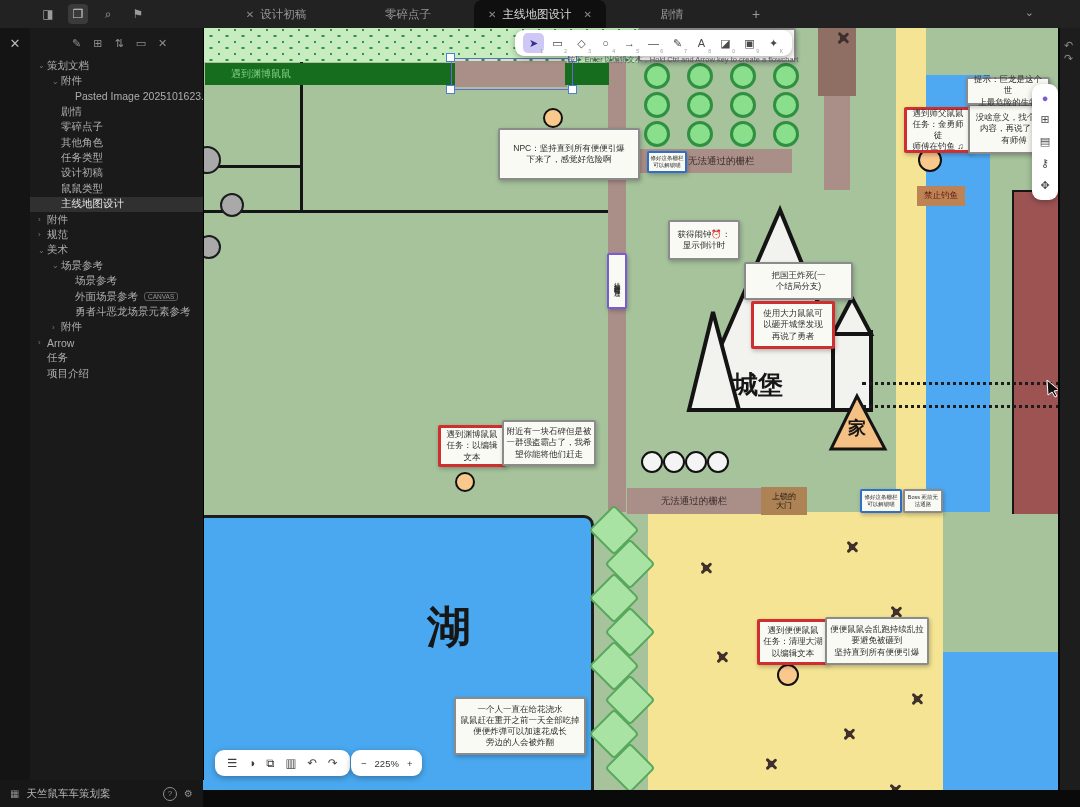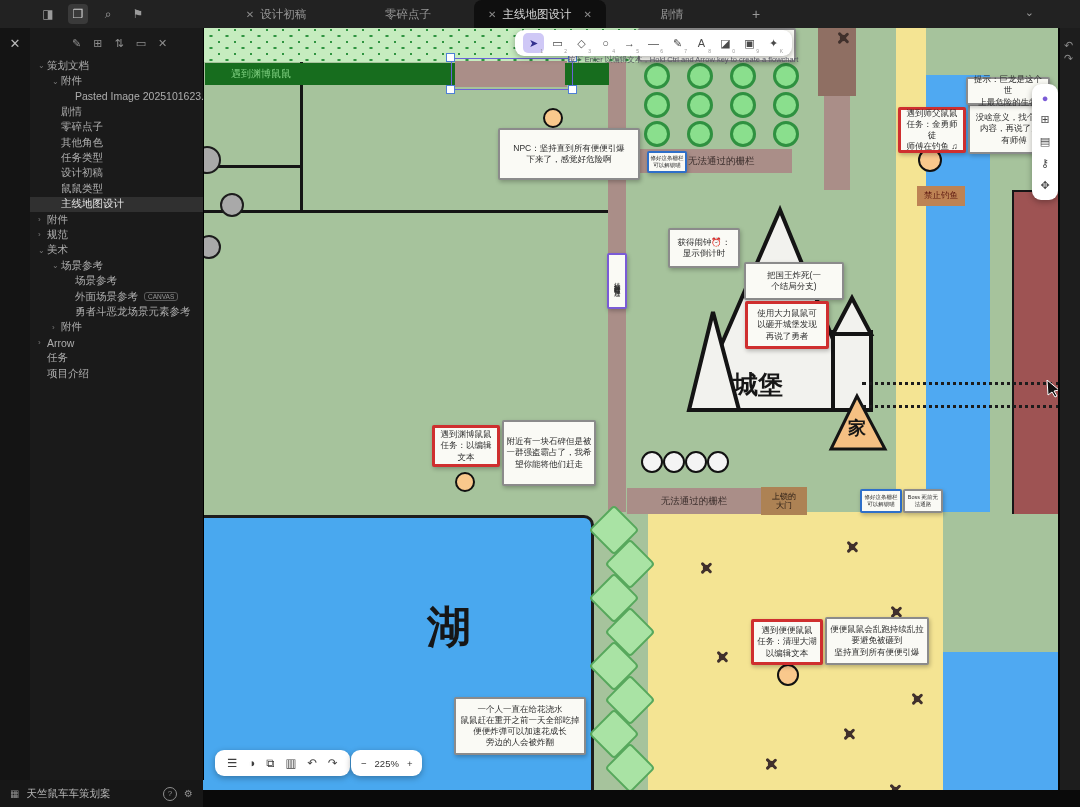--- a/index.html
+++ b/index.html
@@ -55,21 +55,21 @@
   .ring{position:absolute;width:26px;height:26px;box-sizing:border-box;border:3.5px solid #2f9140;background:#8adf8d;border-radius:50%;z-index:2;}
   .rock{position:absolute;box-sizing:border-box;border:2.5px solid #1c1c1c;background:#a9a9a9;border-radius:50%;z-index:2;}
   .wdot{position:absolute;width:22px;height:22px;box-sizing:border-box;border:2.5px solid #111;background:#f4f4f4;border-radius:50%;z-index:2;}
   .npc{position:absolute;box-sizing:border-box;border:2.5px solid #111;background:#f9c88c;border-radius:50%;z-index:2;}
   .bush{position:absolute;width:32px;height:32px;background:#a9e3a4;border:2px solid #57a85c;transform:rotate(45deg);border-radius:4px;z-index:1;}
   .spider{position:absolute;width:14px;height:14px;z-index:2;background:radial-gradient(circle at 50% 50%,#40302c 3px,transparent 3.6px);}
   .spider::before,.spider::after{content:"";position:absolute;left:6px;top:0;width:2.5px;height:14px;background:#40302c;border-radius:2px;}
   .spider::before{transform:rotate(45deg);} .spider::after{transform:rotate(-45deg);}
 
   .note{position:absolute;background:#fafaf5;border:2px solid #8b8b8b;border-radius:2px;box-shadow:1px 2px 4px rgba(0,0,0,.25);color:#2e2e2e;display:flex;align-items:center;justify-content:center;text-align:center;font-size:8.5px;line-height:1.3;white-space:pre-line;z-index:5;padding:2px;box-sizing:border-box;}
-  .note.r{border-color:#cf2f2f;border-width:3px;}
+  .note.r{border-color:#cf2f2f;border-width:3px;margin-left:6px;}
   .note.b{border-color:#2e6fc9;font-size:5.5px;line-height:1.25;padding:1px;}
   .note.p{border-color:#7a5bd6;writing-mode:vertical-rl;font-size:6.5px;letter-spacing:1px;}
   .sticker{position:absolute;display:flex;align-items:center;justify-content:center;text-align:center;z-index:3;box-sizing:border-box;line-height:1.15;}
   .biglabel{position:absolute;color:#161616;font-weight:bold;z-index:3;}
 
   .toolbar{position:absolute;left:312px;top:2px;height:26px;background:#fff;border-radius:9px;box-shadow:0 2px 6px rgba(0,0,0,.3);display:flex;align-items:center;gap:3px;padding:0 8px;z-index:6;}
   .tool{width:21px;height:20px;border-radius:5px;display:flex;align-items:center;justify-content:center;font-size:11px;color:#4a4a4a;position:relative;}
   .tool.active{background:#cfc8f6;color:#32308d;}
   .tool .k{position:absolute;right:1px;bottom:-1px;font-size:5px;color:#9a9a9a;}
   .hint{position:absolute;left:250px;top:27px;width:460px;text-align:center;font-size:7.5px;color:#55555f;z-index:6;white-space:nowrap;}
@@ -309,30 +309,30 @@
       </div>
     <div id="biglabels">
         <div class="biglabel" style="left: 530px; top: 340px; width: 70px; font-size: 25px;">城堡</div>
         <div class="biglabel" style="left: 645px; top: 388px; width: 30px; font-size: 18px;">家</div>
         <div class="biglabel" style="left: 224px; top: 570px; width: 70px; font-size: 44px;">湖</div>
       </div>
     <div id="notes">
         <div class="note" style="left: 295px; top: 100px; width: 142px; height: 52px;">NPC：坚持直到所有便便引爆
 下来了，感觉好危险啊</div>
         <div class="note" style="left: 435px; top: 0px; width: 158px; height: 34px;">鼠鼠赶在重开之前一天全部吃掉</div>
-        <div class="note" style="left: 465px; top: 200px; width: 72px; height: 40px;">获得闹钟⏰：
+        <div class="note" style="left: 465px; top: 192px; width: 72px; height: 40px;">获得闹钟⏰：
 显示倒计时</div>
-        <div class="note" style="left: 541px; top: 234px; width: 100px; height: 38px;">把国王炸死(一
+        <div class="note" style="left: 541px; top: 234px; width: 109px; height: 38px;">把国王炸死(一
 个结局分支)</div>
         <div class="note r" style="left: 542px; top: 273px; width: 84px; height: 48px;">使用大力鼠鼠可
 以砸开城堡发现
 再说了勇者</div>
         <div class="note r" style="left: 229px; top: 397px; width: 68px; height: 42px;">遇到渊博鼠鼠
 任务：以编辑文本</div>
-        <div class="note" style="left: 299px; top: 392px; width: 94px; height: 66px; text-align: center;">附近有一块石碑但是被
+        <div class="note" style="left: 299px; top: 392px; width: 94px; height: 46px; text-align: center;">附近有一块石碑但是被
 一群强盗霸占了，我希
 望你能将他们赶走</div>
         <div class="note r" style="left: 695px; top: 79px; width: 68px; height: 46px;">遇到师父鼠鼠
 任务：金勇师徒
 师傅在钓鱼 ♫</div>
         <div class="note" style="left: 765px; top: 76px; width: 92px; height: 50px;">没啥意义，找个楼充
 内容，再说了勇者
 有师傅</div>
         <div class="note" style="left: 763px; top: 49px; width: 84px; height: 28px;">提示：巨龙是这个世
 上最危险的生物</div>

